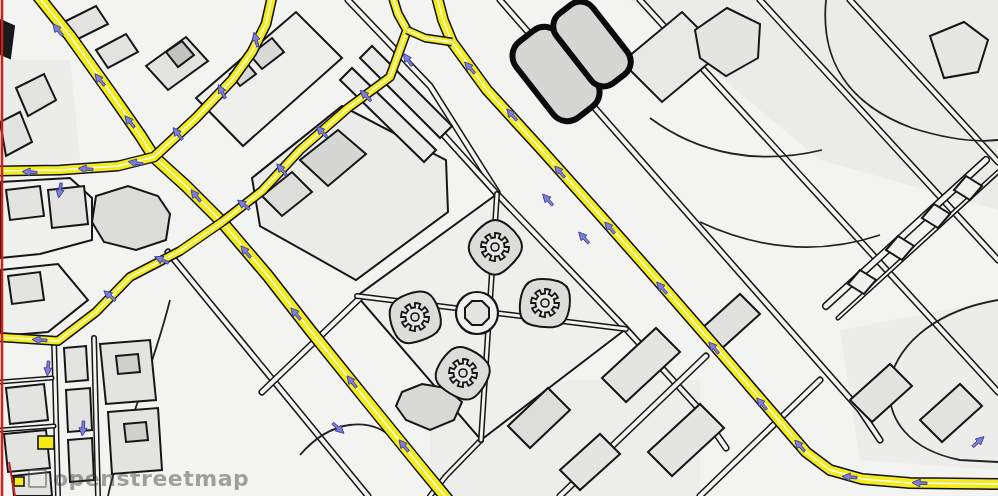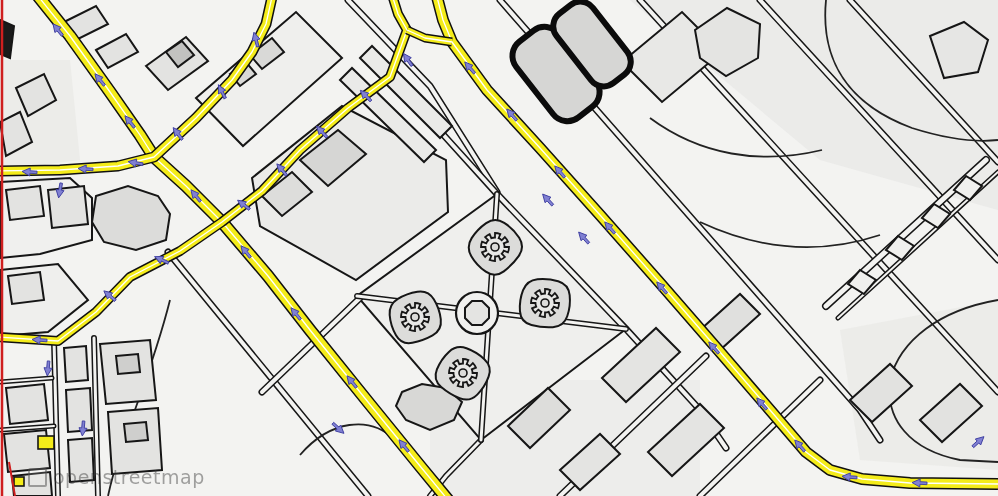--- a/index.html
+++ b/index.html
@@ -17,22 +17,22 @@
     display:flex;align-items:center;gap:6px;
     pointer-events:none;
   }
   #watermark .wm-icon{
     width:15px;height:15px;
     border:2.5px solid rgba(60,60,60,0.45);
     border-radius:2px;
     background:rgba(255,255,255,0.15);
   }
   #watermark .wm-text{
-    font-size:19px;
-    font-weight:normal;
+    font-size:22px;
+    font-weight:bold;
     letter-spacing:0.5px;
     color:rgba(55,55,55,0.45);
   }
 </style>
 </head>
 <body>
 
 <div id="screen">
   <svg id="map-svg" width="998" height="496" viewBox="0 0 998 496">
       <g>

